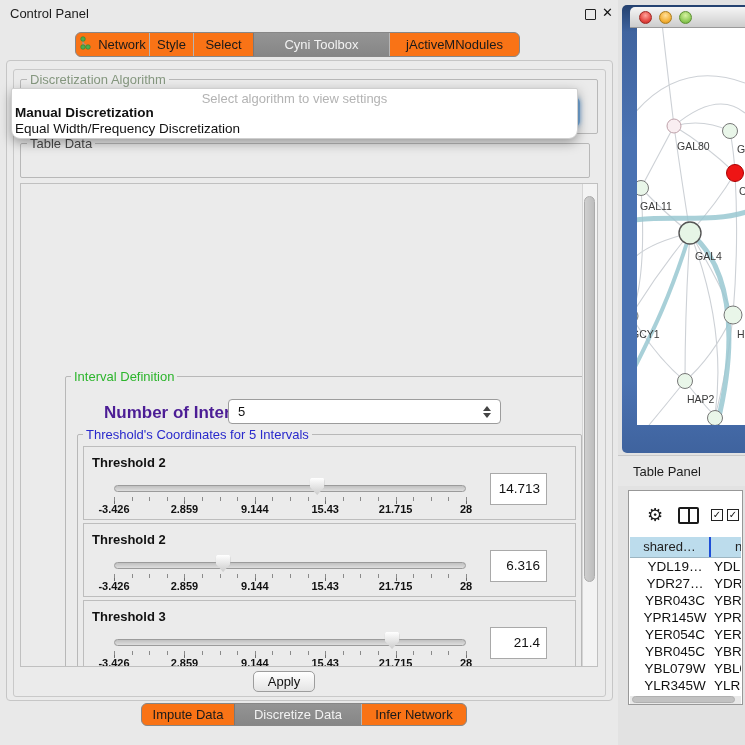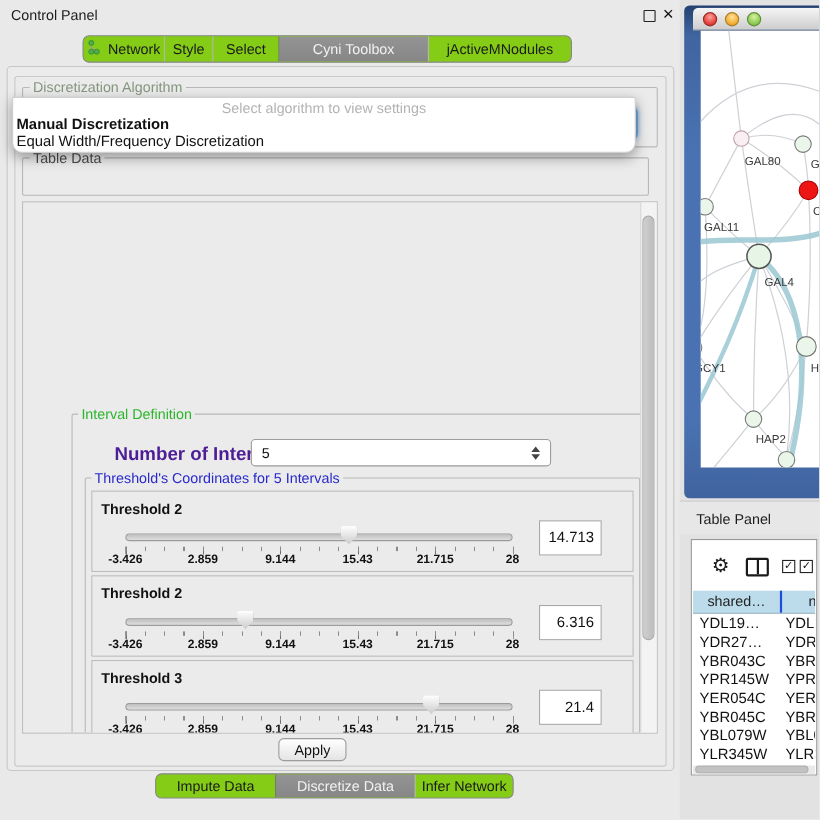--- a/index.html
+++ b/index.html
@@ -7,21 +7,21 @@
   body { font-family:"Liberation Sans","DejaVu Sans",sans-serif; background:#e9e9e9; }
   #page { position:relative; width:745px; height:745px; overflow:hidden; background:#e9e9e9; }
   .abs { position:absolute; }
 
   
   .cp-title { left:10px; top:6px; font-size:13px; color:#1c1c1c; }
   .float-ic { left:585px; top:9px; width:11px; height:11px; border:1.6px solid #222; border-radius:1px; }
   .close-ic { left:602px; top:5px; font-size:13px; font-weight:bold; color:#111; }
 
   
-  .seg-bar { display:flex; background:#84cc16; border:1px solid #878787; border-radius:6px; overflow:hidden; }
+  .seg-bar { display:flex; background:#f97316; border:1px solid #878787; border-radius:6px; overflow:hidden; }
   .seg { display:flex; align-items:center; justify-content:center; font-size:13px; color:#1a1a1a; border-left:1px solid #b5b5b5; cursor:default; }
   .seg:first-child { border-left:none; }
   .seg.dark { background:linear-gradient(#949494,#868686); color:#f2f2f2; border-left:1px solid #787878; }
   .top-tabs { left:75px; top:32px; width:445px; height:25px; }
   .bottom-tabs { left:141px; top:703px; width:326px; height:23px; }
   .net-ic { margin-right:6px; }
 
   
   .outer-box { left:6px; top:60px; width:607px; height:641px; border:1px solid #c6c6c6; border-radius:4px; background:#ebebeb; }
   .inner-box { left:13px; top:69px; width:593px; height:628px; border:1px solid #c9c9c9; border-radius:3px; }
@@ -107,21 +107,21 @@
   .gear-ic { left:647px; top:504px; font-size:18px; color:#1a1a1a; font-family:"DejaVu Sans",sans-serif; }
   .split-ic { left:678px; top:507px; width:21px; height:17px; border:2px solid #1a1a1a; border-radius:2px; }
   .split-ic::after { content:""; position:absolute; left:50%; top:0; bottom:0; width:2px; background:#1a1a1a; transform:translateX(-50%); }
   .chk { width:12px; height:12px; border:1.4px solid #222; top:509px; font-size:10px; line-height:10px; text-align:center; color:#111; background:#fff; }
   .chk1 { left:711px; } .chk2 { left:727px; }
   .thead { left:630px; top:537px; width:111px; height:21px; display:flex; background:#bcdcec; border-bottom:1px solid #9db6c2; }
   .th1 { width:81px; border-right:2px solid #1d4ed8; text-align:center; font-size:13px; color:#222; line-height:20px; }
   .th2 { flex:1; font-size:13px; color:#222; line-height:20px; padding-left:24px; overflow:hidden; white-space:nowrap; }
   .trows { left:630px; top:559px; width:111px; height:137px; overflow:hidden; }
   .trow { display:flex; height:17px; }
-  .tc1 { width:84px; padding-left:6px; font-size:13.5px; color:#111; white-space:nowrap; overflow:hidden; }
+  .tc1 { width:84px; padding-left:6px; font-size:13.5px; color:#111; white-space:nowrap; overflow:hidden;text-align:center; }
   .tc2 { flex:1; font-size:13.5px; color:#111; white-space:nowrap; overflow:hidden; }
   .hsb-track { left:630px; top:696px; width:111px; height:8px; background:#e9e9e9; }
   .hsb-thumb { left:632px; top:696px; width:103px; height:7px; background:#c2c2c2; border:1px solid #b0b0b0; border-radius:4px; }
 </style>
 </head>
 <body>
 
 <div id="page">
 
   <div class="abs cp-title">Control Panel</div>
@@ -243,21 +243,21 @@
     </div>
 
   </div>
 
   <div class="abs vsb-track"></div>
   <div class="abs vsb-thumb"></div>
 
   <div class="abs apply-btn">Apply</div>
 
   <div class="abs seg-bar bottom-tabs">
-    <div class="seg" style="width:108px">
+    <div class="seg" style="width:92px">
         <span>Impute Data</span>
       </div>
     <div class="seg dark" style="width:127px">
         <span>Discretize Data</span>
       </div>
     <div class="seg" style="flex:1">
         <span>Infer Network</span>
       </div>
   </div>
 

